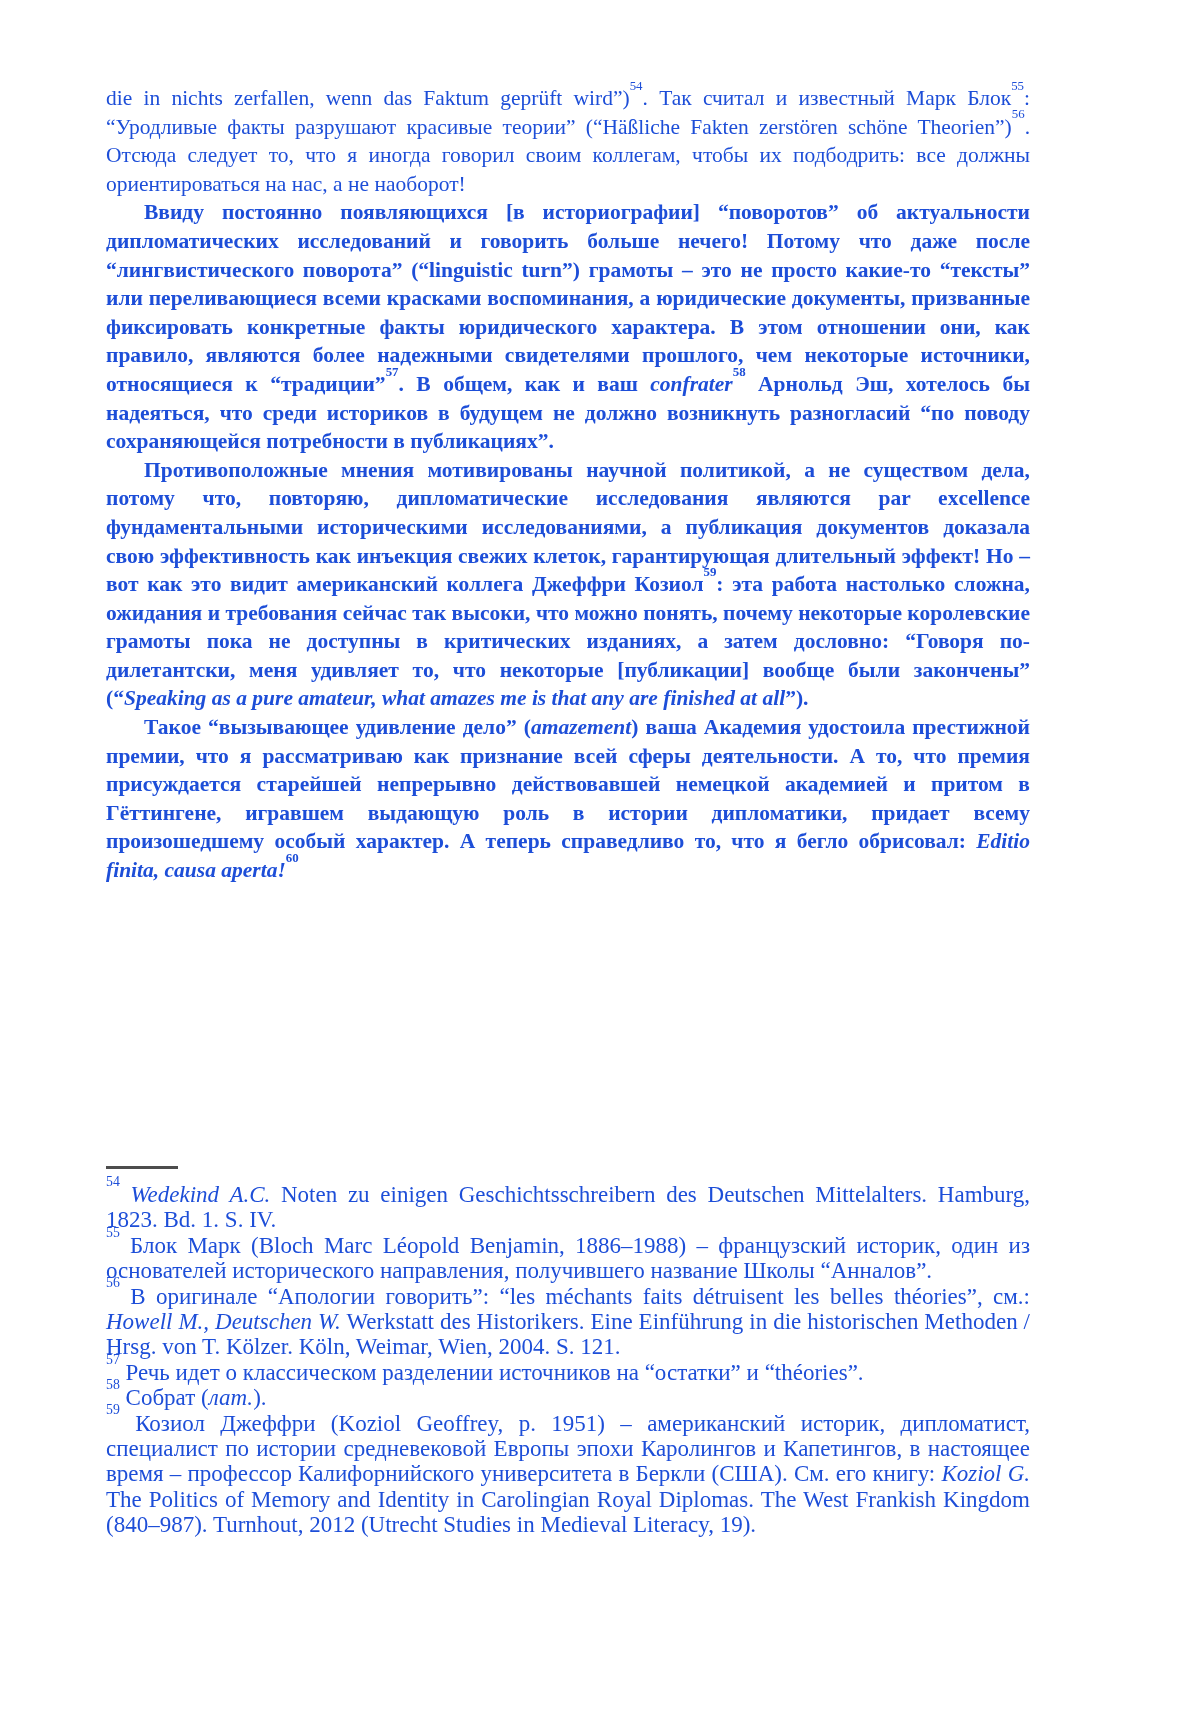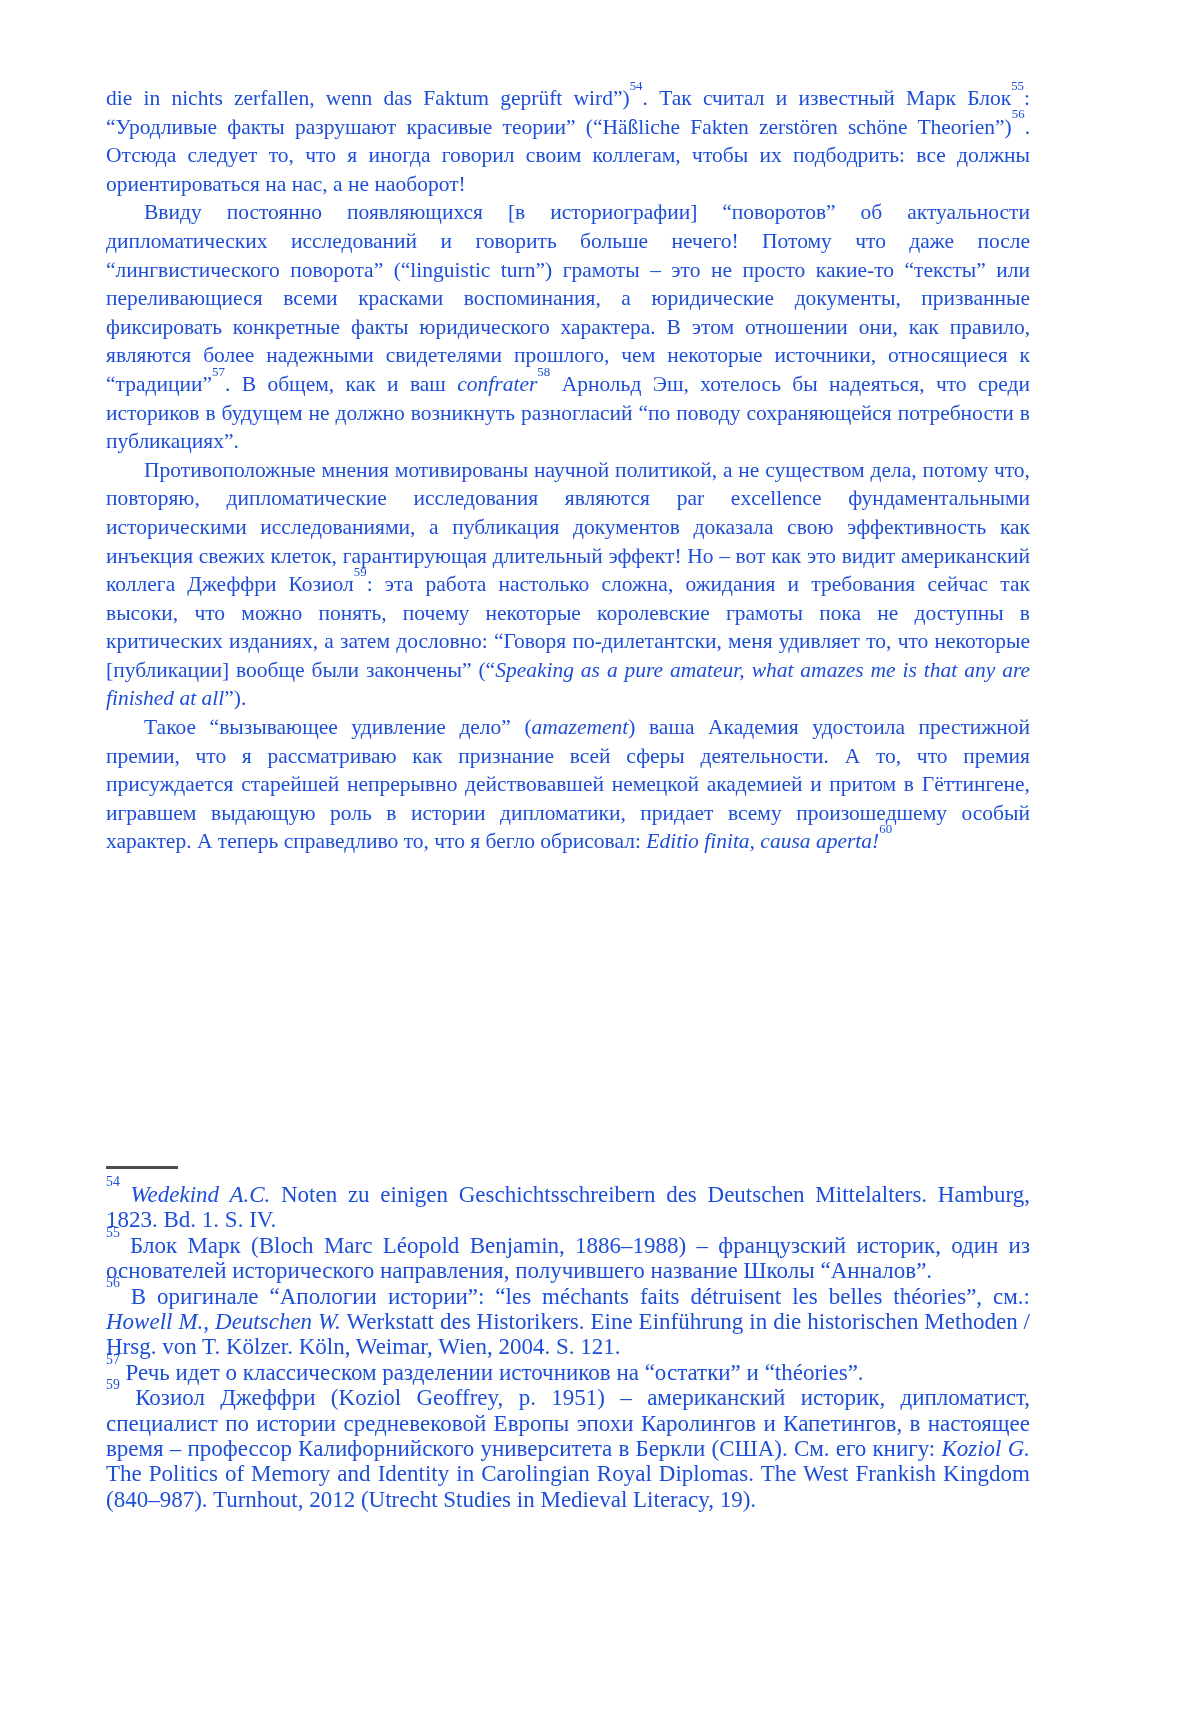--- a/index.html
+++ b/index.html
@@ -20,21 +20,21 @@
   .main-text {
     position: absolute;
     top: 84px;
     left: 106px;
     width: 924px;
     font-size: 21.5px;
     line-height: 28.6px;
     text-align: justify;
   }
   .para { margin: 0; }
-  .para.indent { text-indent: 38px; }
+  .para.indent { text-indent: 38px; font-weight: bold; }
   sup.fn-ref, sup.fn-num {
     font-size: 60%;
     line-height: 0;
     position: relative;
     top: -0.55em;
   }
   .footnote-area {
     position: absolute;
     top: 1166px;
     left: 106px;
@@ -62,18 +62,19 @@
       <p class="para"><span>die in nichts zerfallen, wenn das Faktum geprüft wird”)</span><sup class="fn-ref">54</sup><span>. Так считал и известный Марк Блок</span><sup class="fn-ref">55</sup><span>: “Уродливые факты разрушают красивые теории” (“Häßliche Fakten zerstören schöne Theorien”)</span><sup class="fn-ref">56</sup><span>. Отсюда следует то, что я иногда говорил своим коллегам, чтобы их подбодрить: все должны ориентироваться на нас, а не наоборот!</span></p>
       <p class="para indent"><span>Ввиду постоянно появляющихся [в историографии] “поворотов” об актуальности дипломатических исследований и говорить больше нечего! Потому что даже после “лингвистического поворота” (“linguistic turn”) грамоты – это не просто какие-то “тексты” или переливающиеся всеми красками воспоминания, а юридические документы, призванные фиксировать конкретные факты юридического характера. В этом отношении они, как правило, являются более надежными свидетелями прошлого, чем некоторые источники, относящиеся к “традиции”</span><sup class="fn-ref">57</sup><span>. В общем, как и ваш </span><i>confrater</i><sup class="fn-ref">58</sup><span> Арнольд Эш, хотелось бы надеяться, что среди историков в будущем не должно возникнуть разногласий “по поводу сохраняющейся потребности в публикациях”.</span></p>
       <p class="para indent"><span>Противоположные мнения мотивированы научной политикой, а не существом дела, потому что, повторяю, дипломатические исследования являются par excellence фундаментальными историческими исследованиями, а публикация документов доказала свою эффективность как инъекция свежих клеток, гарантирующая длительный эффект! Но – вот как это видит американский коллега Джеффри Козиол</span><sup class="fn-ref">59</sup><span>: эта работа настолько сложна, ожидания и требования сейчас так высоки, что можно понять, почему некоторые королевские грамоты пока не доступны в критических изданиях, а затем дословно: “Говоря по-дилетантски, меня удивляет то, что некоторые [публикации] вообще были закончены” (“</span><i>Speaking as a pure amateur, what amazes me is that any are finished at all</i><span>”).</span></p>
       <p class="para indent"><span>Такое “вызывающее удивление дело” (</span><i>amazement</i><span>) ваша Академия удостоила престижной премии, что я рассматриваю как признание всей сферы деятельности. А то, что премия присуждается старейшей непрерывно действовавшей немецкой академией и притом в Гёттингене, игравшем выдающую роль в истории дипломатики, придает всему произошедшему особый характер. А теперь справедливо то, что я бегло обрисовал: </span><i>Editio finita, causa aperta!</i><sup class="fn-ref">60</sup></p>
     </section>
   <section class="footnote-area">
     <hr class="fn-rule">
     <div id="footnotes-list">
         <p class="footnote"><sup class="fn-num">54</sup> <i>Wedekind A.C.</i><span> Noten zu einigen Geschichtsschreibern des Deutschen Mittelalters. Hamburg, 1823. Bd. 1. S. IV.</span></p>
         <p class="footnote"><sup class="fn-num">55</sup> <span>Блок Марк (Bloch Marc Léopold Benjamin, 1886–1988) – французский историк, один из основателей исторического направления, получившего название Школы “Анналов”.</span></p>
-        <p class="footnote"><sup class="fn-num">56</sup> <span>В оригинале “Апологии истории”: “les méchants faits détruisent les belles théories”, см.: </span><i>Howell M., Deutschen W.</i><span> Werkstatt des Historikers. Eine Einführung in die historischen Methoden / Hrsg. von T. Kölzer. Köln, Weimar, Wien, 2004. S. 121.</span></p>
+        <p class="footnote"><sup class="fn-num">56</sup> <span>В оригинале “Апологии говорить”: “les méchants faits détruisent les belles théories”, см.: </span><i>Howell M., Deutschen W.</i><span> Werkstatt des Historikers. Eine Einführung in die historischen Methoden / Hrsg. von T. Kölzer. Köln, Weimar, Wien, 2004. S. 121.</span></p>
         <p class="footnote"><sup class="fn-num">57</sup> <span>Речь идет о классическом разделении источников на “остатки” и “théories”.</span></p>
+        <p class="footnote"><sup class="fn-num">58</sup> <span>Собрат (</span><i>лат.</i><span>).</span></p>
         <p class="footnote"><sup class="fn-num">59</sup> <span>Козиол Джеффри (Koziol Geoffrey, р. 1951) – американский историк, дипломатист, специалист по истории средневековой Европы эпохи Каролингов и Капетингов, в настоящее время – профессор Калифорнийского университета в Беркли (США). См. его книгу: </span><i>Koziol G.</i><span> The Politics of Memory and Identity in Carolingian Royal Diplomas. The West Frankish Kingdom (840–987). Turnhout, 2012 (Utrecht Studies in Medieval Literacy, 19).</span></p>
       </div>
   </section>
 </div>
 
 </body></html>

